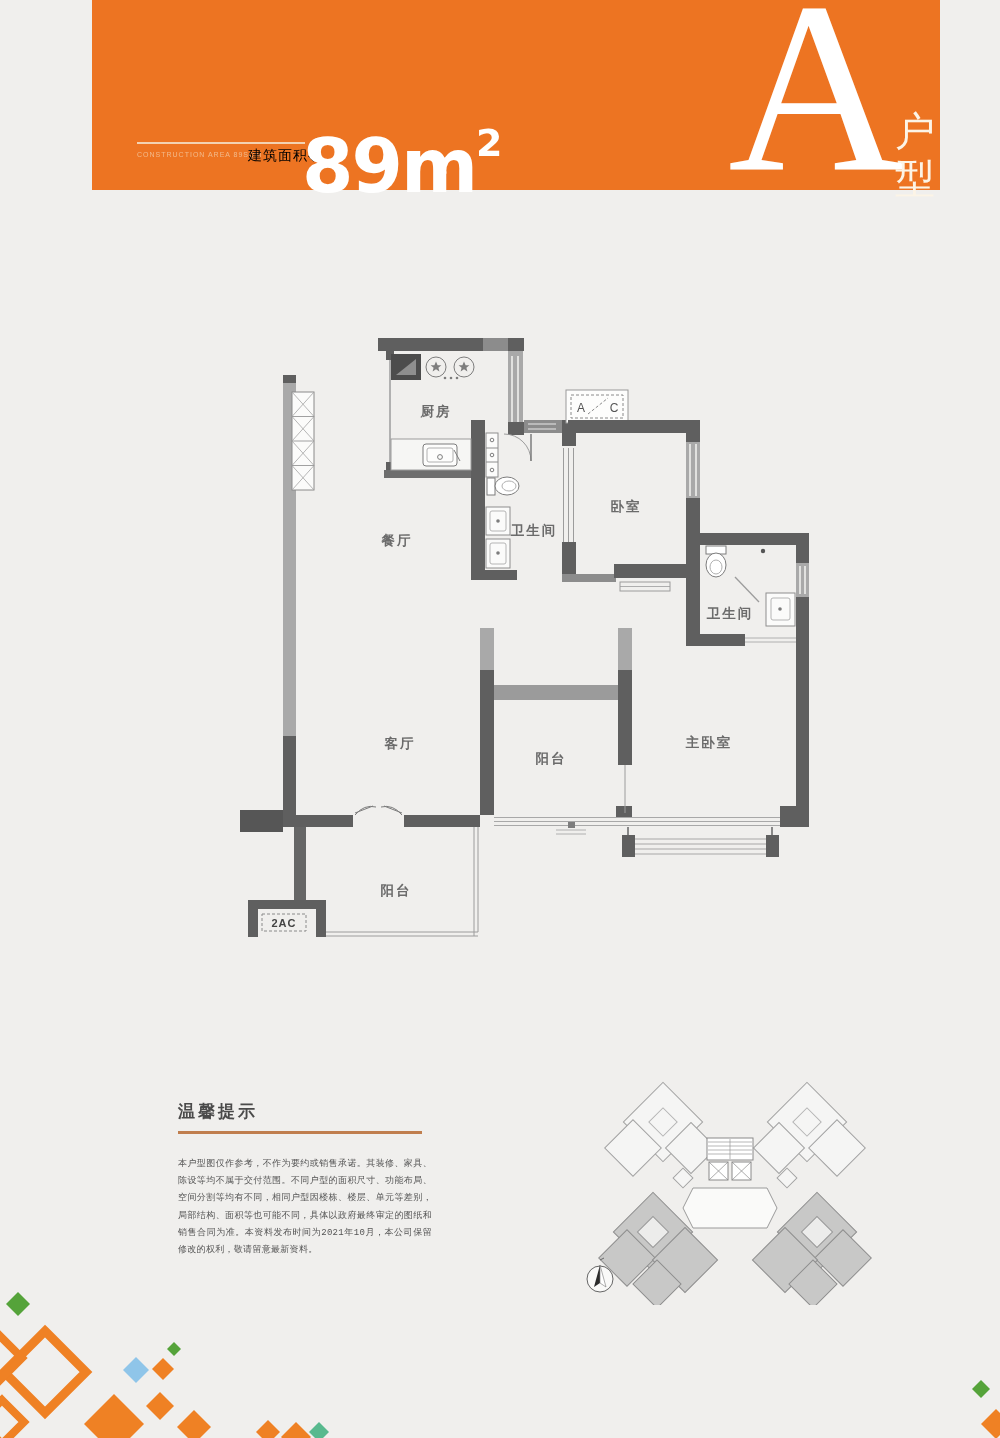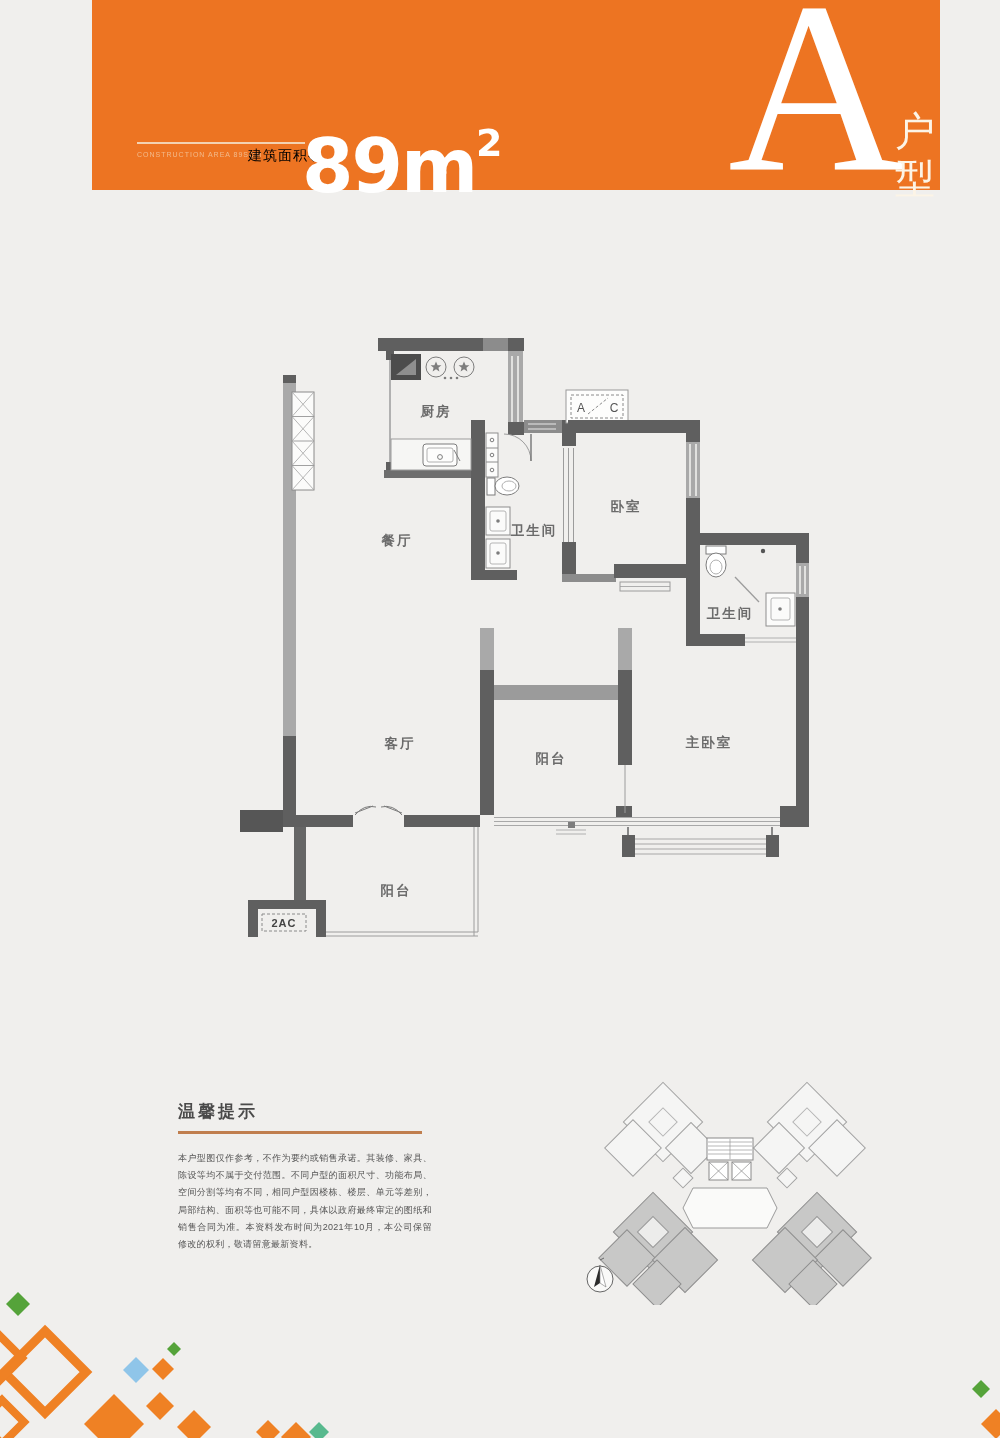--- a/index.html
+++ b/index.html
@@ -16,21 +16,21 @@
   .reg-mark{position:absolute;left:348px;top:168px;font-size:9px;color:#fff;opacity:.9;}
   .big-a{position:absolute;left:636px;top:-34px;font-size:244px;line-height:244px;color:#ffffff;font-family:"Liberation Serif","DejaVu Serif",serif;}
   .unit-type{position:absolute;left:801px;top:108px;width:44px;text-align:center;color:#fcf4e6;font-size:40px;line-height:47px;}
   .unit-type span{display:block;}
   
   .plan{position:absolute;left:240px;top:330px;}
   
   .tips{position:absolute;left:178px;top:1100px;width:254px;}
   .tips-title{font-size:17px;font-weight:bold;letter-spacing:3px;color:#4a4a4a;}
   .tips-rule{margin-top:8px;width:244px;height:3px;background:#c07e4e;}
-  .tips-body{margin-top:16px;font-size:9px;line-height:17.2px;color:#555;text-align:justify;letter-spacing:.3px;}
+  .tips-body{margin-top:22px;font-size:9px;line-height:17.2px;color:#555;text-align:justify;letter-spacing:.3px;font-family:Liberation Mono, monospace;}
   
   .keyplan{position:absolute;left:575px;top:1060px;}
   .decor{position:absolute;left:0;top:1280px;}
   svg text{font-family:"Liberation Sans","DejaVu Sans",sans-serif;}
   .room-label{font-size:13.5px;fill:#6b6b6b;font-weight:bold;letter-spacing:2px;}
 </style>
 </head>
 <body>
 
 <div class="page">

